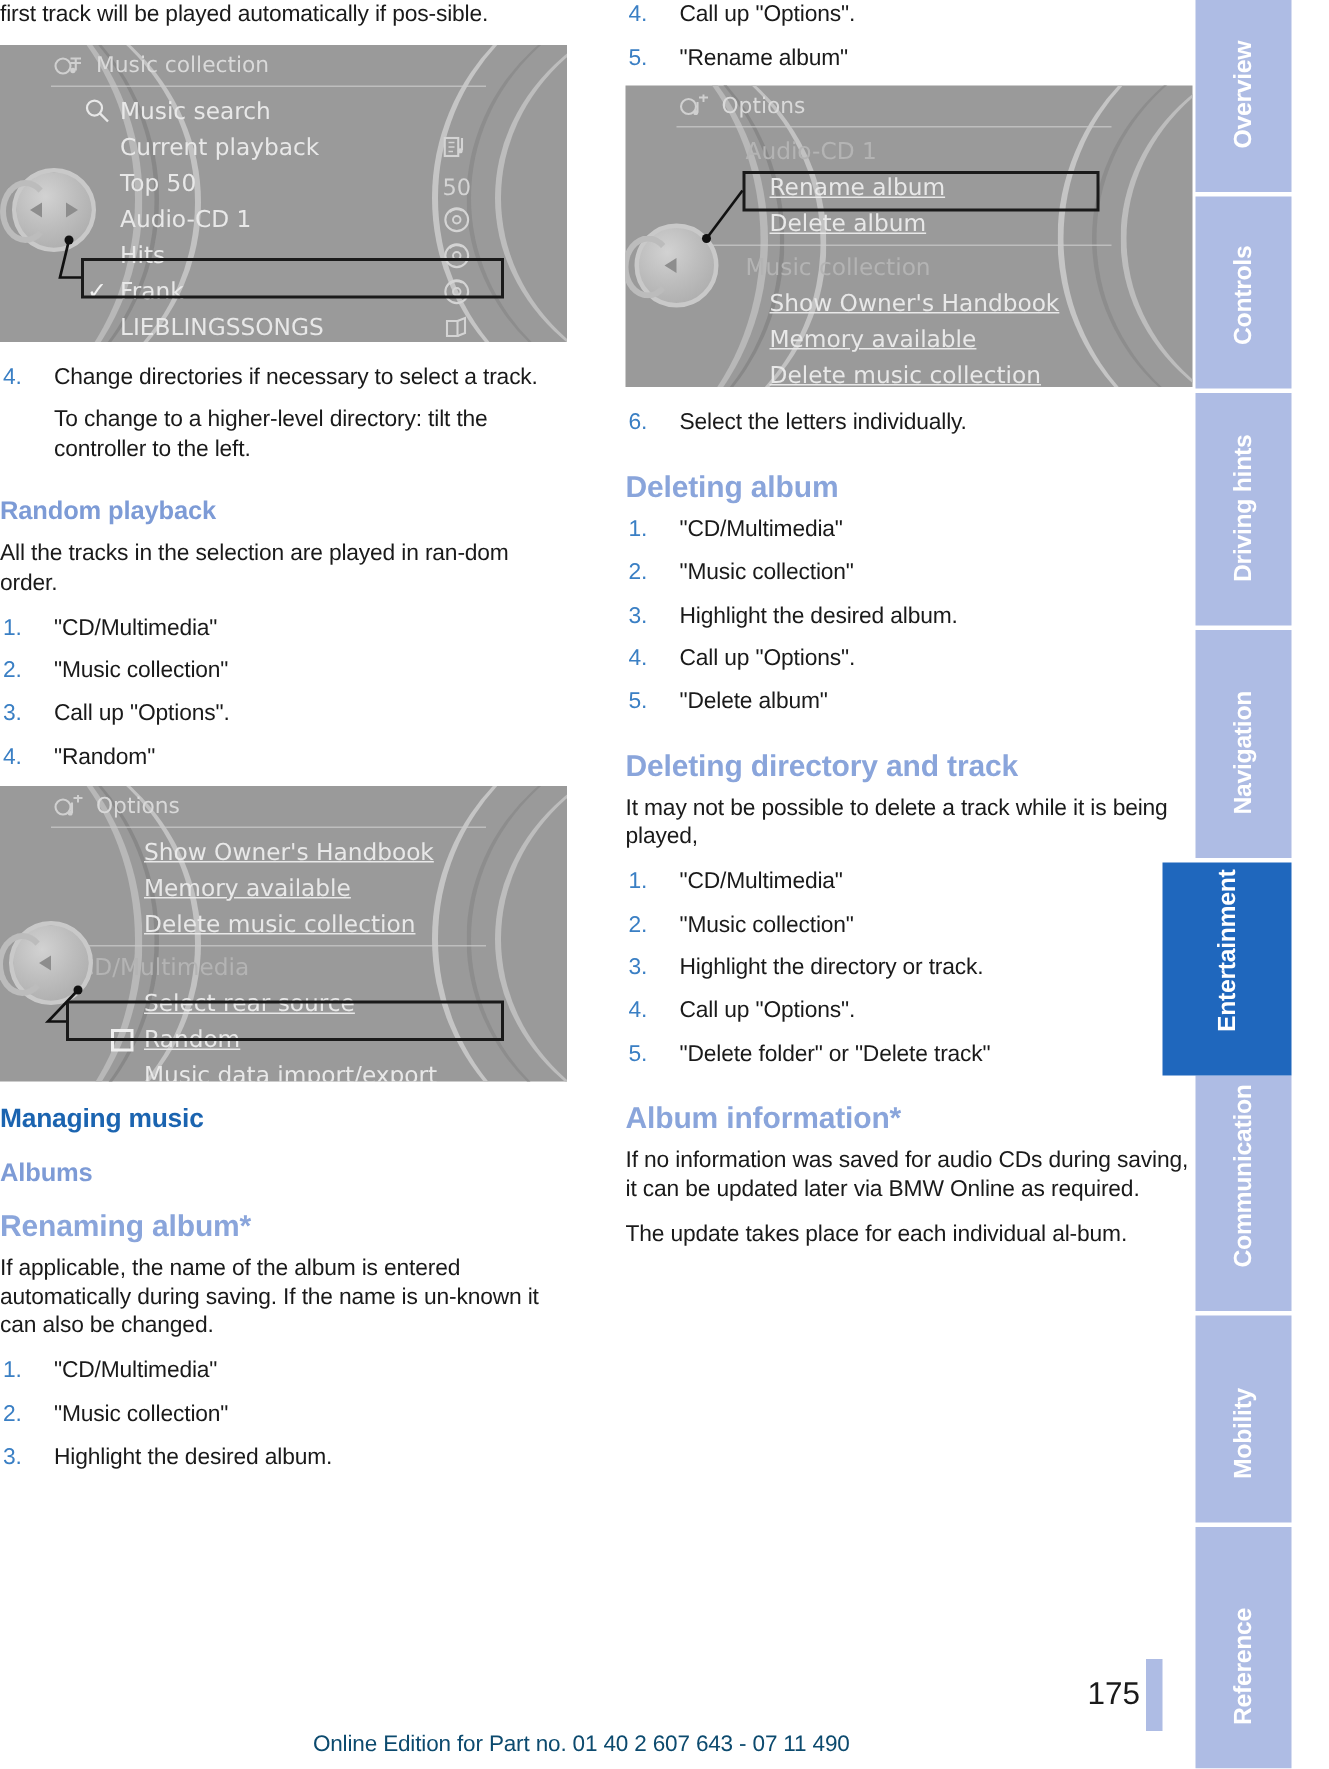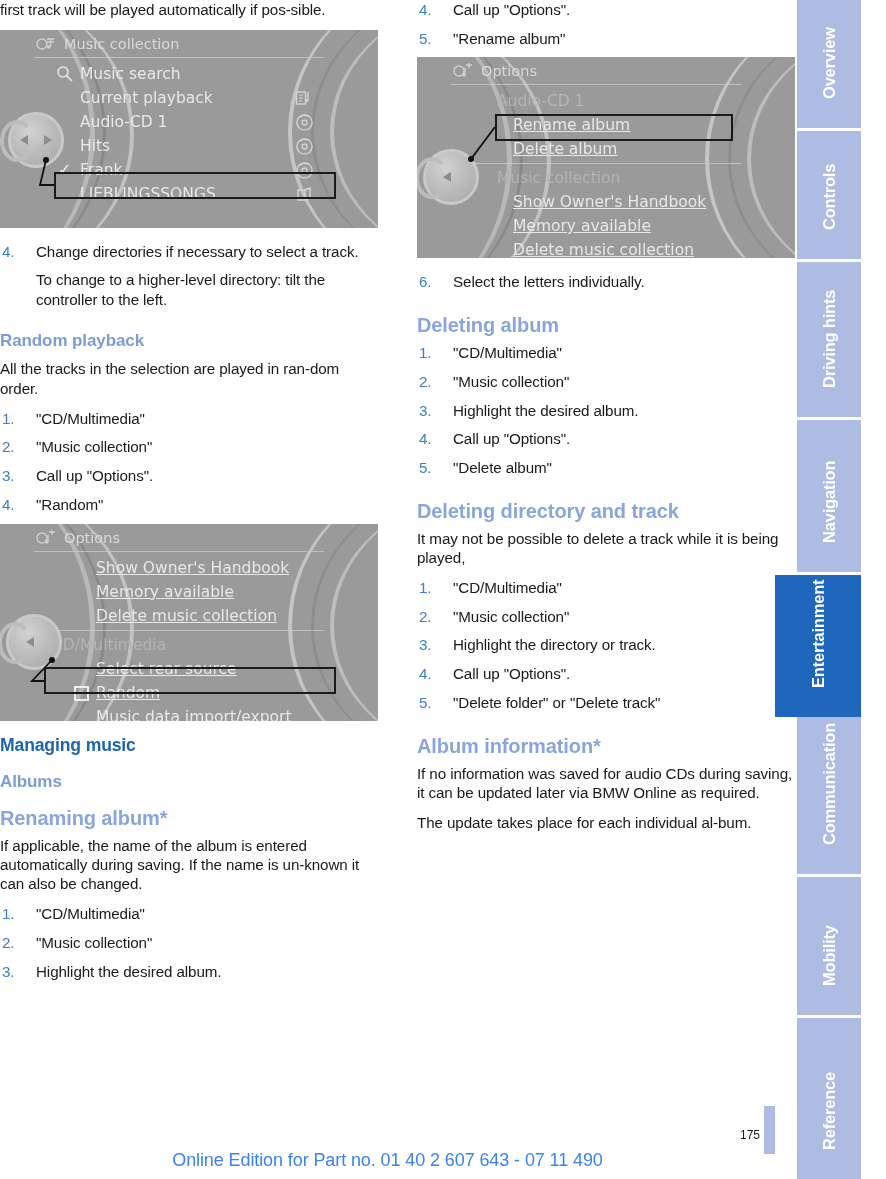--- a/index.html
+++ b/index.html
@@ -285,40 +285,40 @@
     width: 86px;
     background: #1f67bd;
     z-index: 3;
   }
 
   
   .page-num {
     position: absolute;
     right: 101px;
     bottom: 37px;
-    font-size: 12px;
+    font-size: 21px;
     color: #1a1a1a;
     text-align: right;
   }
   .page-marker {
     position: absolute;
     right: 86px;
     bottom: 25px;
     width: 11px;
     height: 48px;
     background: #aebce4;
   }
   .footer-note {
     position: absolute;
     left: 0;
     right: 86px;
     bottom: 8px;
     text-align: center;
-    font-size: 18px;
-    color: #3b82f6;
+    font-size: 15px;
+    color: #0c4a6e;
     letter-spacing: -0.1px;
   }
 </style>
 </head>
 <body>
 
 <div class="page">
 
   <div class="columns">
 
@@ -364,20 +364,24 @@
             <span class="righticon">
               <svg viewBox="0 0 19 19" width="19" height="19">
                 <rect x="1.5" y="3" width="9" height="12" fill="none" stroke="#d4d4d4" stroke-width="1.4"></rect>
                 <path d="M4 6 h4 M4 9 h4 M4 12 h3" stroke="#d4d4d4" stroke-width="1.1"></path>
                 <path d="M13 3 v8" stroke="#d4d4d4" stroke-width="1.4"></path>
                 <circle cx="11.8" cy="11.5" r="1.7" fill="#d4d4d4"></circle>
               </svg>
             </span>
           </div>
 
+          <div class="sc-row">
+            <span>Top 50</span>
+            <span class="righticon">50</span>
+          </div>
 
           <div class="sc-row">
             <span>Audio-CD 1</span>
             <span class="righticon">
               <svg viewBox="0 0 19 19" width="19" height="19">
                 <circle cx="9.5" cy="9.5" r="7.6" fill="none" stroke="#d4d4d4" stroke-width="1.4"></circle>
                 <circle cx="9.5" cy="9.5" r="2.5" fill="none" stroke="#d4d4d4" stroke-width="1.3"></circle>
                 <path d="M4.6 4.6 A7 7 0 0 1 13 3.4" fill="none" stroke="#d4d4d4" stroke-width="1.2"></path>
               </svg>
             </span>

